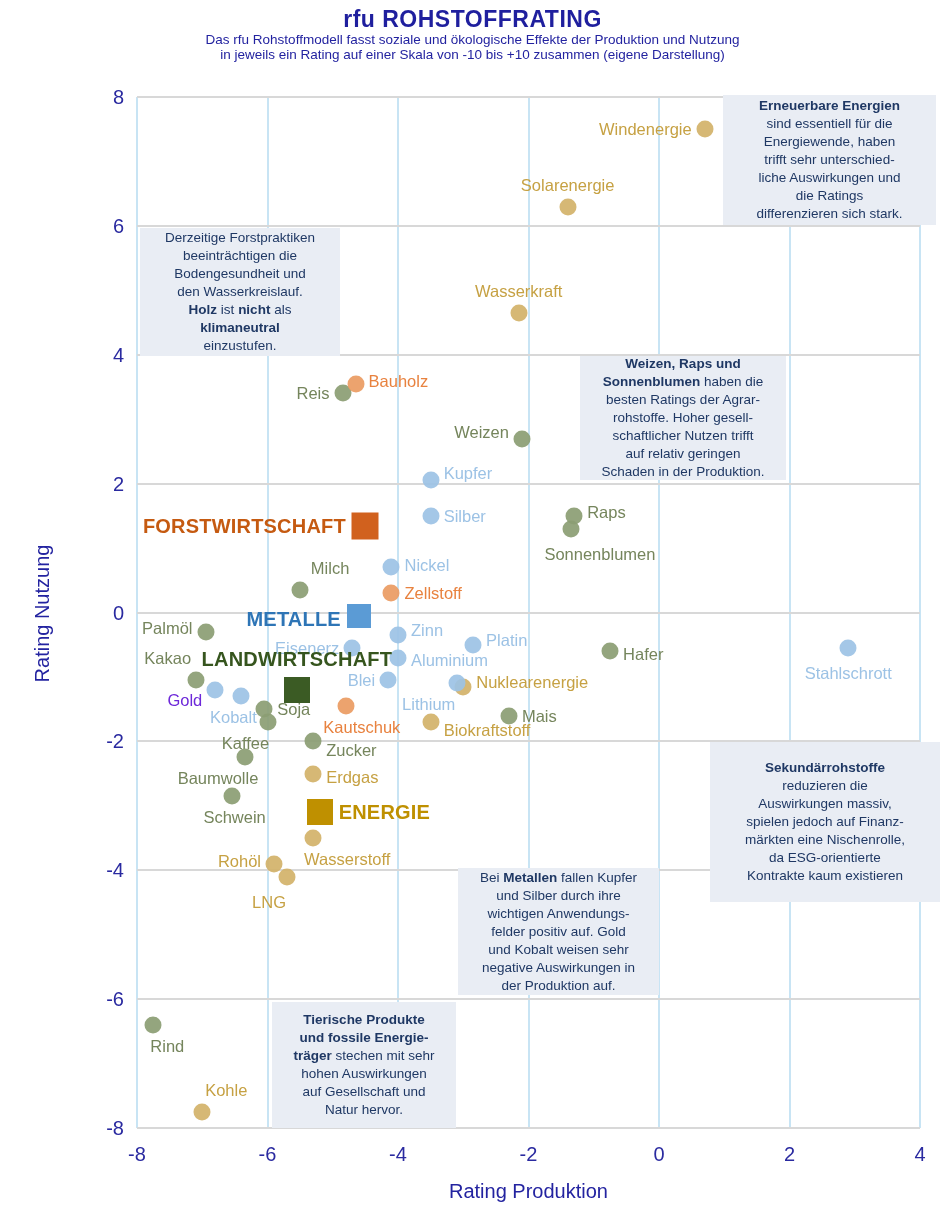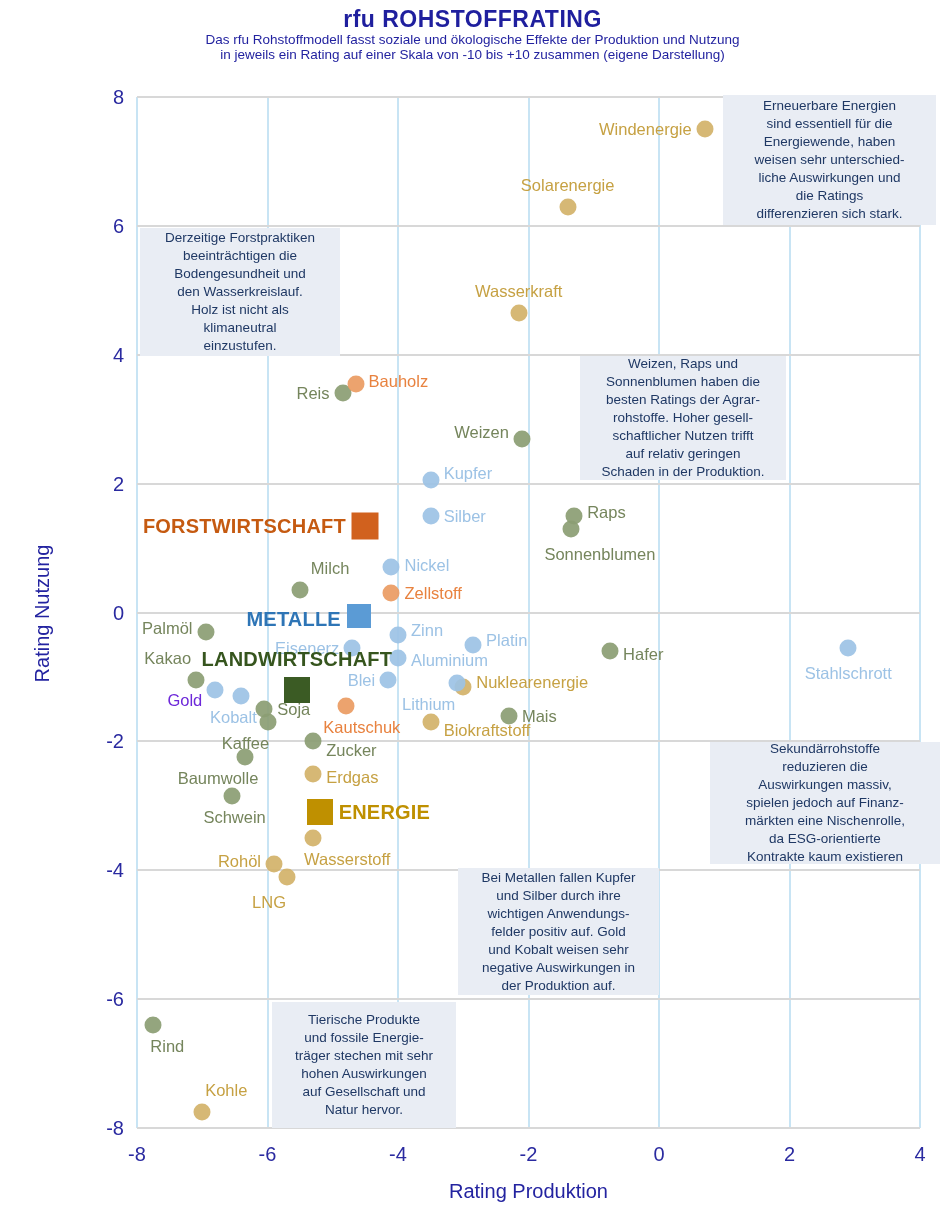--- a/index.html
+++ b/index.html
@@ -13,21 +13,21 @@
   .hgrid{position:absolute;left:0;height:2px;width:100%;background:#D8D8D8;}
   .xtick{position:absolute;font-size:20px;color:#2A2AA0;transform:translateX(-50%);}
   .ytick{position:absolute;width:80px;text-align:right;font-size:20px;color:#2A2AA0;}
   .axis-title{position:absolute;font-size:20px;color:#2323A0;}
   #x-axis-title{left:137px;width:783px;text-align:center;top:1180px;}
   #y-axis-title{left:-228px;top:602px;width:540px;text-align:center;
                 transform:rotate(-90deg);transform-origin:center;}
   .ann{position:absolute;background:#E9EDF4;color:#1F3864;font-size:13.5px;
        line-height:18px;text-align:center;display:flex;align-items:center;
        justify-content:center;padding:2px 4px;box-sizing:border-box;}
-  .ann b{font-weight:normal;}
+  .ann b{font-weight:bold;}
   .dot{position:absolute;width:17px;height:17px;border-radius:50%;
        transform:translate(-50%,-50%);opacity:.92;}
   .sq{position:absolute;transform:translate(-50%,-50%);}
   .plabel{position:absolute;font-size:16.5px;white-space:nowrap;}
   .clabel{position:absolute;font-size:20px;font-weight:bold;white-space:nowrap;letter-spacing:.2px;}
 </style>
 </head>
 <body>
 <div id="page">
 
@@ -157,29 +157,29 @@
     <div class="ytick" style="left: 44px; top: 86px;">8</div>
     <div class="ytick" style="left: 44px; top: 214.875px;">6</div>
     <div class="ytick" style="left: 44px; top: 343.75px;">4</div>
     <div class="ytick" style="left: 44px; top: 472.625px;">2</div>
     <div class="ytick" style="left: 44px; top: 601.5px;">0</div>
     <div class="ytick" style="left: 44px; top: 730.375px;">-2</div>
     <div class="ytick" style="left: 44px; top: 859.25px;">-4</div>
     <div class="ytick" style="left: 44px; top: 988.125px;">-6</div>
     <div class="ytick" style="left: 44px; top: 1117px;">-8</div>
     <div class="ann" style="left: 723px; top: 95px; width: 213px; height: 130px;">
-      <div><b>Erneuerbare Energien</b><br><span>sind essentiell für die</span><br><span>Energiewende, haben</span><br><span>weisen sehr unterschied-</span><br><span>liche Auswirkungen und</span><br><span>die Ratings</span><br><span>differenzieren sich stark.</span></div>
+      <div><b>Erneuerbare Energien</b><br><span>sind essentiell für die</span><br><span>Energiewende, haben</span><br><span>trifft sehr unterschied-</span><br><span>liche Auswirkungen und</span><br><span>die Ratings</span><br><span>differenzieren sich stark.</span></div>
     </div>
     <div class="ann" style="left: 140px; top: 228px; width: 200px; height: 128px;">
       <div><span>Derzeitige Forstpraktiken</span><br><span>beeinträchtigen die</span><br><span>Bodengesundheit und</span><br><span>den Wasserkreislauf.</span><br><b>Holz</b><span> ist </span><b>nicht</b><span> als</span><br><b>klimaneutral</b><br><span>einzustufen.</span></div>
     </div>
     <div class="ann" style="left: 580px; top: 356px; width: 206px; height: 124px;">
       <div><b>Weizen, Raps und</b><br><b>Sonnenblumen</b><span> haben die</span><br><span>besten Ratings der Agrar-</span><br><span>rohstoffe. Hoher gesell-</span><br><span>schaftlicher Nutzen trifft</span><br><span>auf relativ geringen</span><br><span>Schaden in der Produktion.</span></div>
     </div>
-    <div class="ann" style="left: 710px; top: 742px; width: 230px; height: 122px;">
+    <div class="ann" style="left: 710px; top: 742px; width: 230px; height: 160px;">
       <div><b>Sekundärrohstoffe</b><br><span>reduzieren die</span><br><span>Auswirkungen massiv,</span><br><span>spielen jedoch auf Finanz-</span><br><span>märkten eine Nischenrolle,</span><br><span>da ESG-orientierte</span><br><span>Kontrakte kaum existieren</span></div>
     </div>
     <div class="ann" style="left: 458px; top: 868px; width: 201px; height: 127px;">
       <div><span>Bei </span><b>Metallen</b><span> fallen Kupfer</span><br><span>und Silber durch ihre</span><br><span>wichtigen Anwendungs-</span><br><span>felder positiv auf. Gold</span><br><span>und Kobalt weisen sehr</span><br><span>negative Auswirkungen in</span><br><span>der Produktion auf.</span></div>
     </div>
     <div class="ann" style="left: 272px; top: 1002px; width: 184px; height: 126px;">
       <div><b>Tierische Produkte</b><br><b>und fossile Energie-</b><br><b>träger</b><span> stechen mit sehr</span><br><span>hohen Auswirkungen</span><br><span>auf Gesellschaft und</span><br><span>Natur hervor.</span></div>
     </div>
 
 </div>

